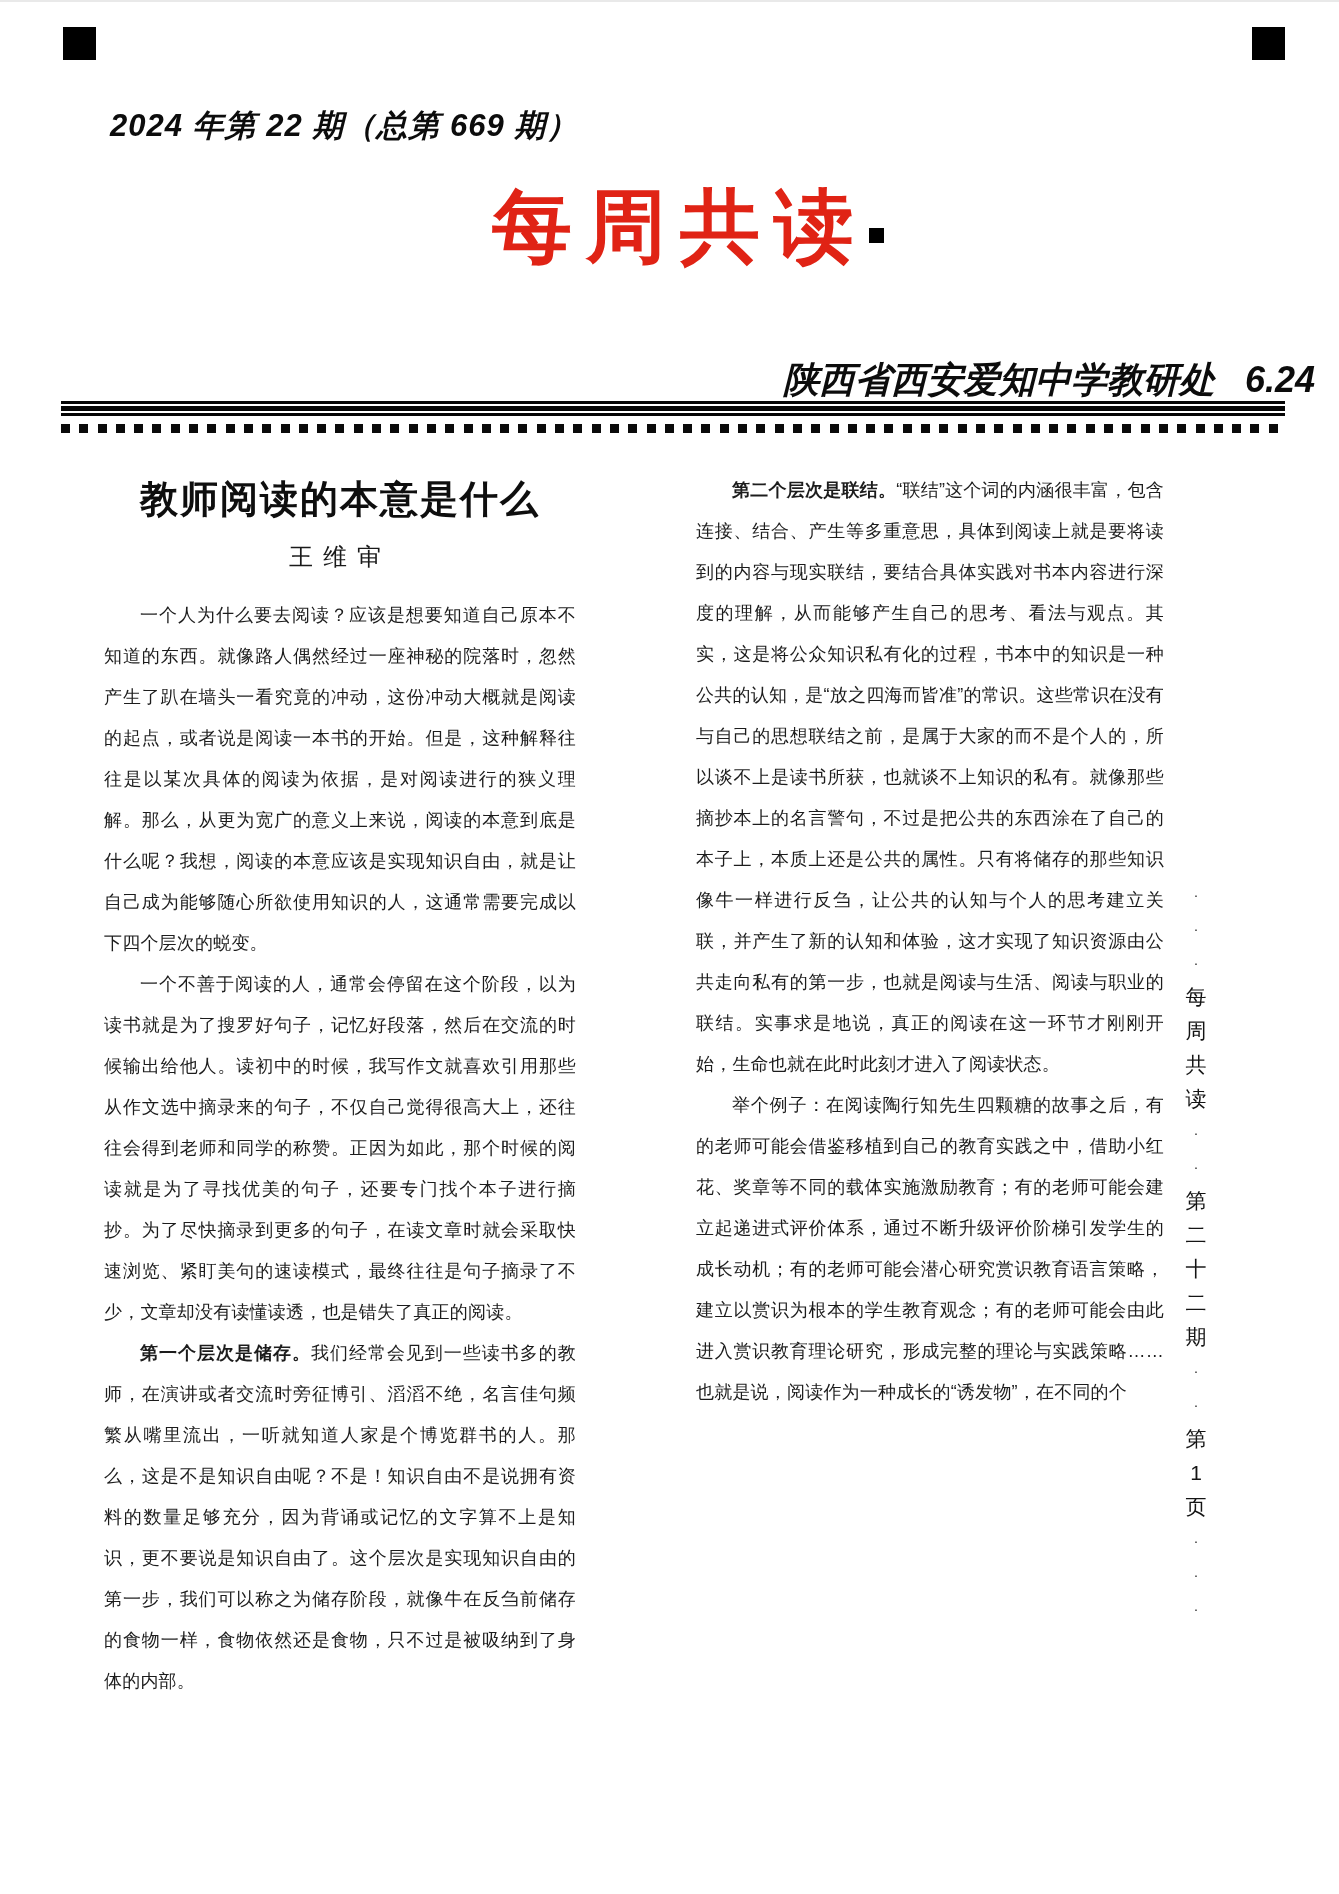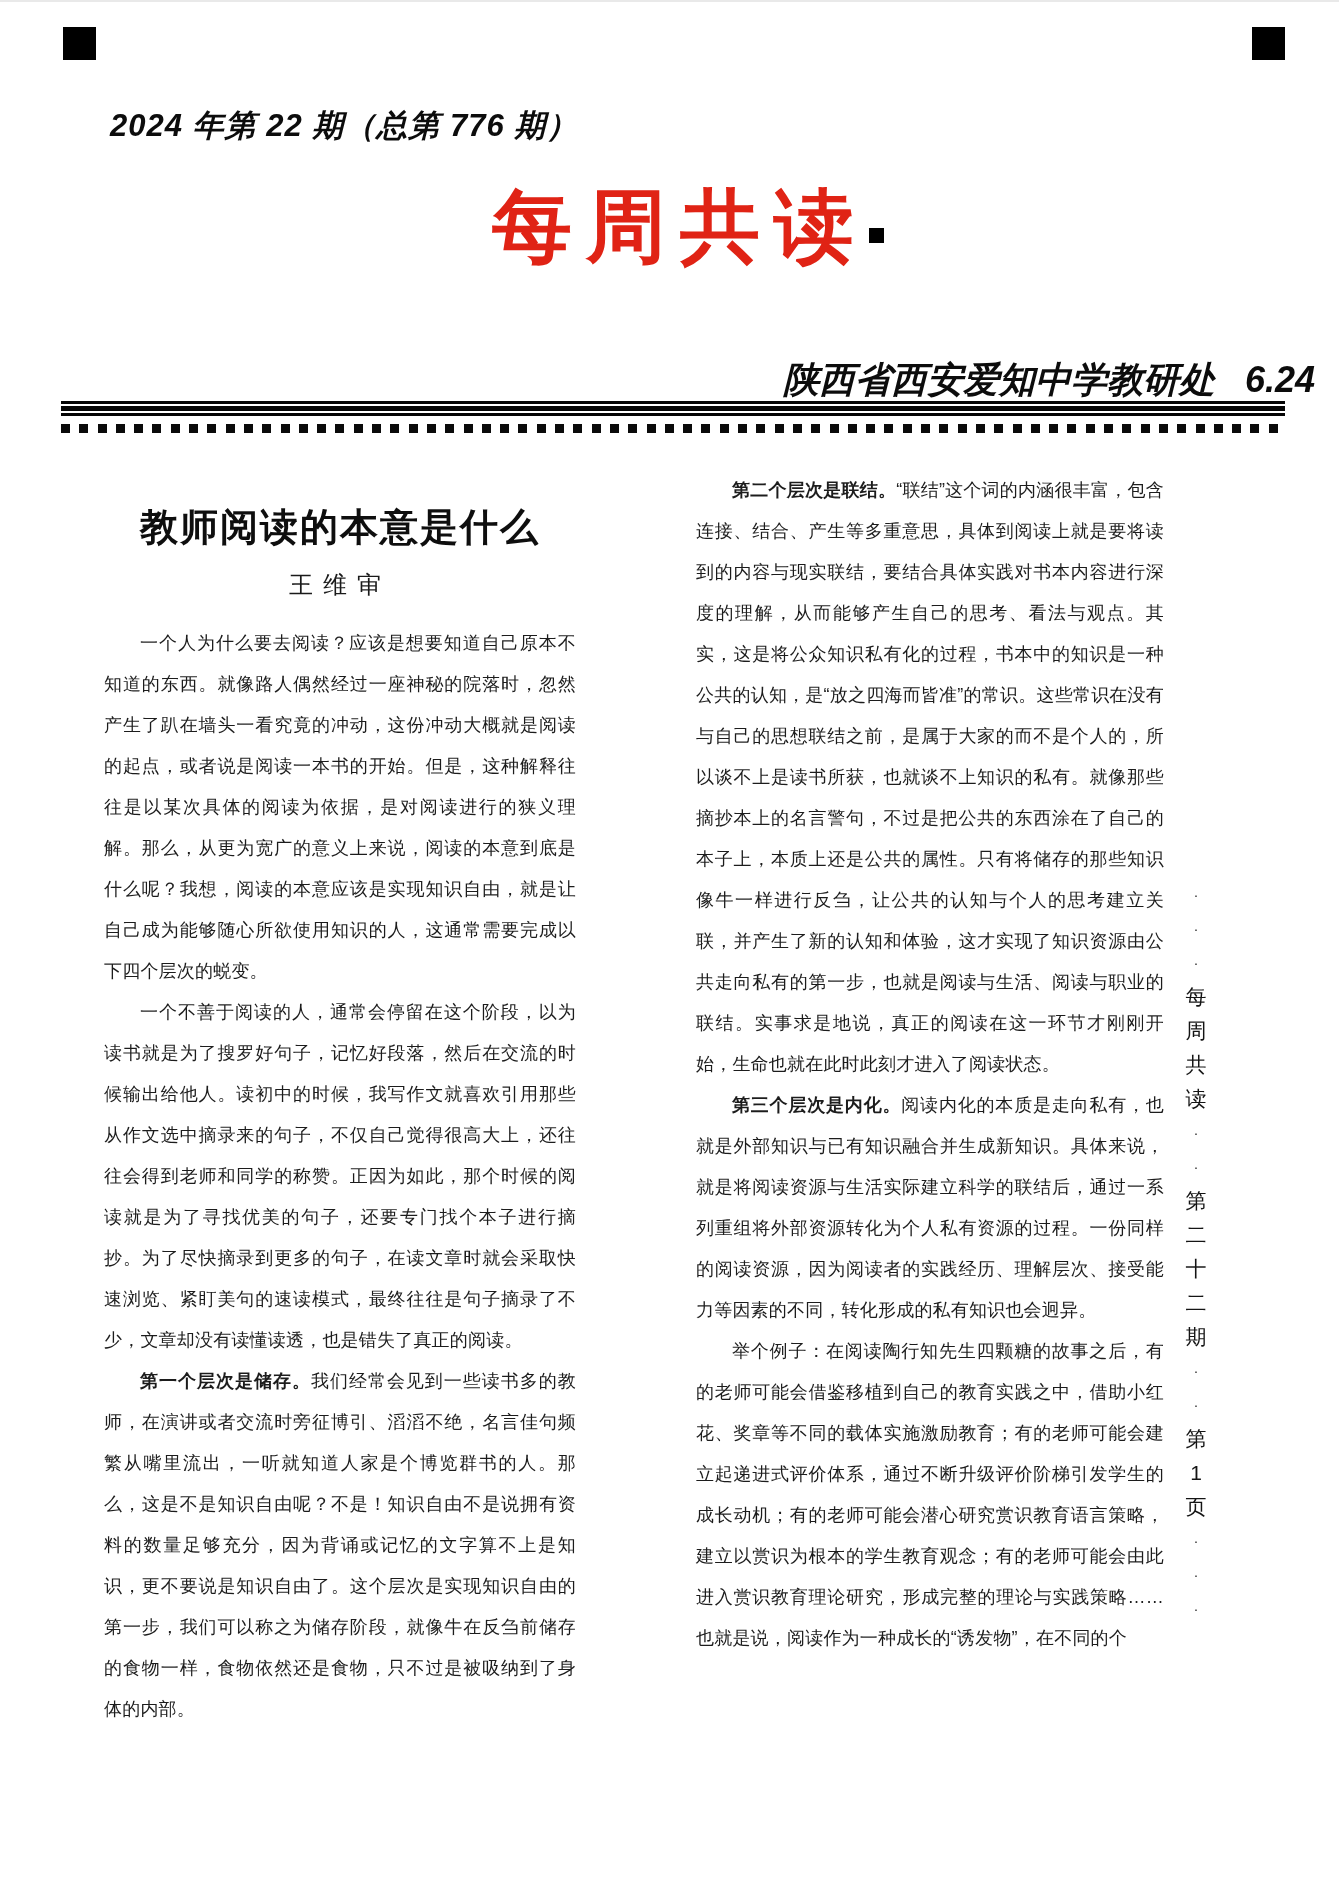--- a/index.html
+++ b/index.html
@@ -32,21 +32,21 @@
   .rule-a { height:3px; background:#050505; }
   .rule-gap { height:2px; }
   .rule-b { height:5px; background:#050505; }
   .rule-c { height:3px; background:#050505; }
   .dotted-rule {
     margin-top:8px; height:9px;
     background:repeating-linear-gradient(to right, #0a0a0a 0 9px, transparent 9px 18.3px);
   }
 
   .col { position:absolute; }
-  .col-left  { left:104px; top:500px; width:472px; }
+  .col-left  { left:104px; top:472px; width:472px; }
   .col-right { left:696px; top:446px; width:468px; }
 
   .article-title { font-size:38px; font-weight:bold; text-align:center; letter-spacing:2px; color:#0e0e0e; white-space:nowrap; }
   .article-author { margin-top:16px; font-size:24px; text-align:center; letter-spacing:10px; color:#1a1a1a; }
   .body-text { margin-top:22px; }
   .body-text p {
     margin:0; font-size:18px; line-height:41px; text-align:justify;
     text-indent:2em; color:#1c1c1c; letter-spacing:0.2px;
   }
   .lead { font-weight:bold; }
@@ -59,21 +59,21 @@
   .m-dot  { font-size:15px; line-height:34px; height:34px; color:#333; }
 </style>
 </head>
 <body>
 
 <div class="page">
 
   <div class="corner-square left"></div>
   <div class="corner-square right"></div>
 
-  <div class="issue-line">2024 年第 22 期（总第 776 期）</div>
+  <div class="issue-line">2024 年第 22 期（总第 669 期）</div>
 
   <div class="masthead" style="color: rgb(224, 35, 21);">每周共读</div>
   <div class="masthead-square"></div>
 
   <div class="publisher-line">
     <span>陕西省西安爱知中学教研处</span><span class="date">6.24</span>
   </div>
 
   <div class="rules">
     <div class="rule-a"></div>
@@ -90,21 +90,20 @@
     <div class="body-text">
       <p><span class="lead"></span><span>一个人为什么要去阅读？应该是想要知道自己原本不知道的东西。就像路人偶然经过一座神秘的院落时，忽然产生了趴在墙头一看究竟的冲动，这份冲动大概就是阅读的起点，或者说是阅读一本书的开始。但是，这种解释往往是以某次具体的阅读为依据，是对阅读进行的狭义理解。那么，从更为宽广的意义上来说，阅读的本意到底是什么呢？我想，阅读的本意应该是实现知识自由，就是让自己成为能够随心所欲使用知识的人，这通常需要完成以下四个层次的蜕变。</span></p>
       <p><span class="lead"></span><span>一个不善于阅读的人，通常会停留在这个阶段，以为读书就是为了搜罗好句子，记忆好段落，然后在交流的时候输出给他人。读初中的时候，我写作文就喜欢引用那些从作文选中摘录来的句子，不仅自己觉得很高大上，还往往会得到老师和同学的称赞。正因为如此，那个时候的阅读就是为了寻找优美的句子，还要专门找个本子进行摘抄。为了尽快摘录到更多的句子，在读文章时就会采取快速浏览、紧盯美句的速读模式，最终往往是句子摘录了不少，文章却没有读懂读透，也是错失了真正的阅读。</span></p>
       <p><span class="lead">第一个层次是储存。</span><span>我们经常会见到一些读书多的教师，在演讲或者交流时旁征博引、滔滔不绝，名言佳句频繁从嘴里流出，一听就知道人家是个博览群书的人。那么，这是不是知识自由呢？不是！知识自由不是说拥有资料的数量足够充分，因为背诵或记忆的文字算不上是知识，更不要说是知识自由了。这个层次是实现知识自由的第一步，我们可以称之为储存阶段，就像牛在反刍前储存的食物一样，食物依然还是食物，只不过是被吸纳到了身体的内部。</span></p>
     </div>
   </div>
 
   <div class="col col-right">
     <div class="body-text">
       <p><span class="lead">第二个层次是联结。</span><span>“联结”这个词的内涵很丰富，包含连接、结合、产生等多重意思，具体到阅读上就是要将读到的内容与现实联结，要结合具体实践对书本内容进行深度的理解，从而能够产生自己的思考、看法与观点。其实，这是将公众知识私有化的过程，书本中的知识是一种公共的认知，是“放之四海而皆准”的常识。这些常识在没有与自己的思想联结之前，是属于大家的而不是个人的，所以谈不上是读书所获，也就谈不上知识的私有。就像那些摘抄本上的名言警句，不过是把公共的东西涂在了自己的本子上，本质上还是公共的属性。只有将储存的那些知识像牛一样进行反刍，让公共的认知与个人的思考建立关联，并产生了新的认知和体验，这才实现了知识资源由公共走向私有的第一步，也就是阅读与生活、阅读与职业的联结。实事求是地说，真正的阅读在这一环节才刚刚开始，生命也就在此时此刻才进入了阅读状态。</span></p>
-      <p><span class="lead">第三个层次是内化。</span><span>阅读内化的本质是走向私有，也就是外部知识与已有知识融合并生成新知识。具体来说，就是将阅读资源与生活实际建立科学的联结后，通过一系列重组将外部资源转化为个人私有资源的过程。一份同样的阅读资源，因为阅读者的实践经历、理解层次、接受能力等因素的不同，转化形成的私有知识也会迥异。</span></p>
       <p><span class="lead"></span><span>举个例子：在阅读陶行知先生四颗糖的故事之后，有的老师可能会借鉴移植到自己的教育实践之中，借助小红花、奖章等不同的载体实施激励教育；有的老师可能会建立起递进式评价体系，通过不断升级评价阶梯引发学生的成长动机；有的老师可能会潜心研究赏识教育语言策略，建立以赏识为根本的学生教育观念；有的老师可能会由此进入赏识教育理论研究，形成完整的理论与实践策略……也就是说，阅读作为一种成长的“诱发物”，在不同的个</span></p>
     </div>
   </div>
 
   <div class="side-margin">
       <span class="m-dot">·</span>
       <span class="m-dot">·</span>
       <span class="m-dot">·</span>
       <span class="m-char">每</span>
       <span class="m-char">周</span>

